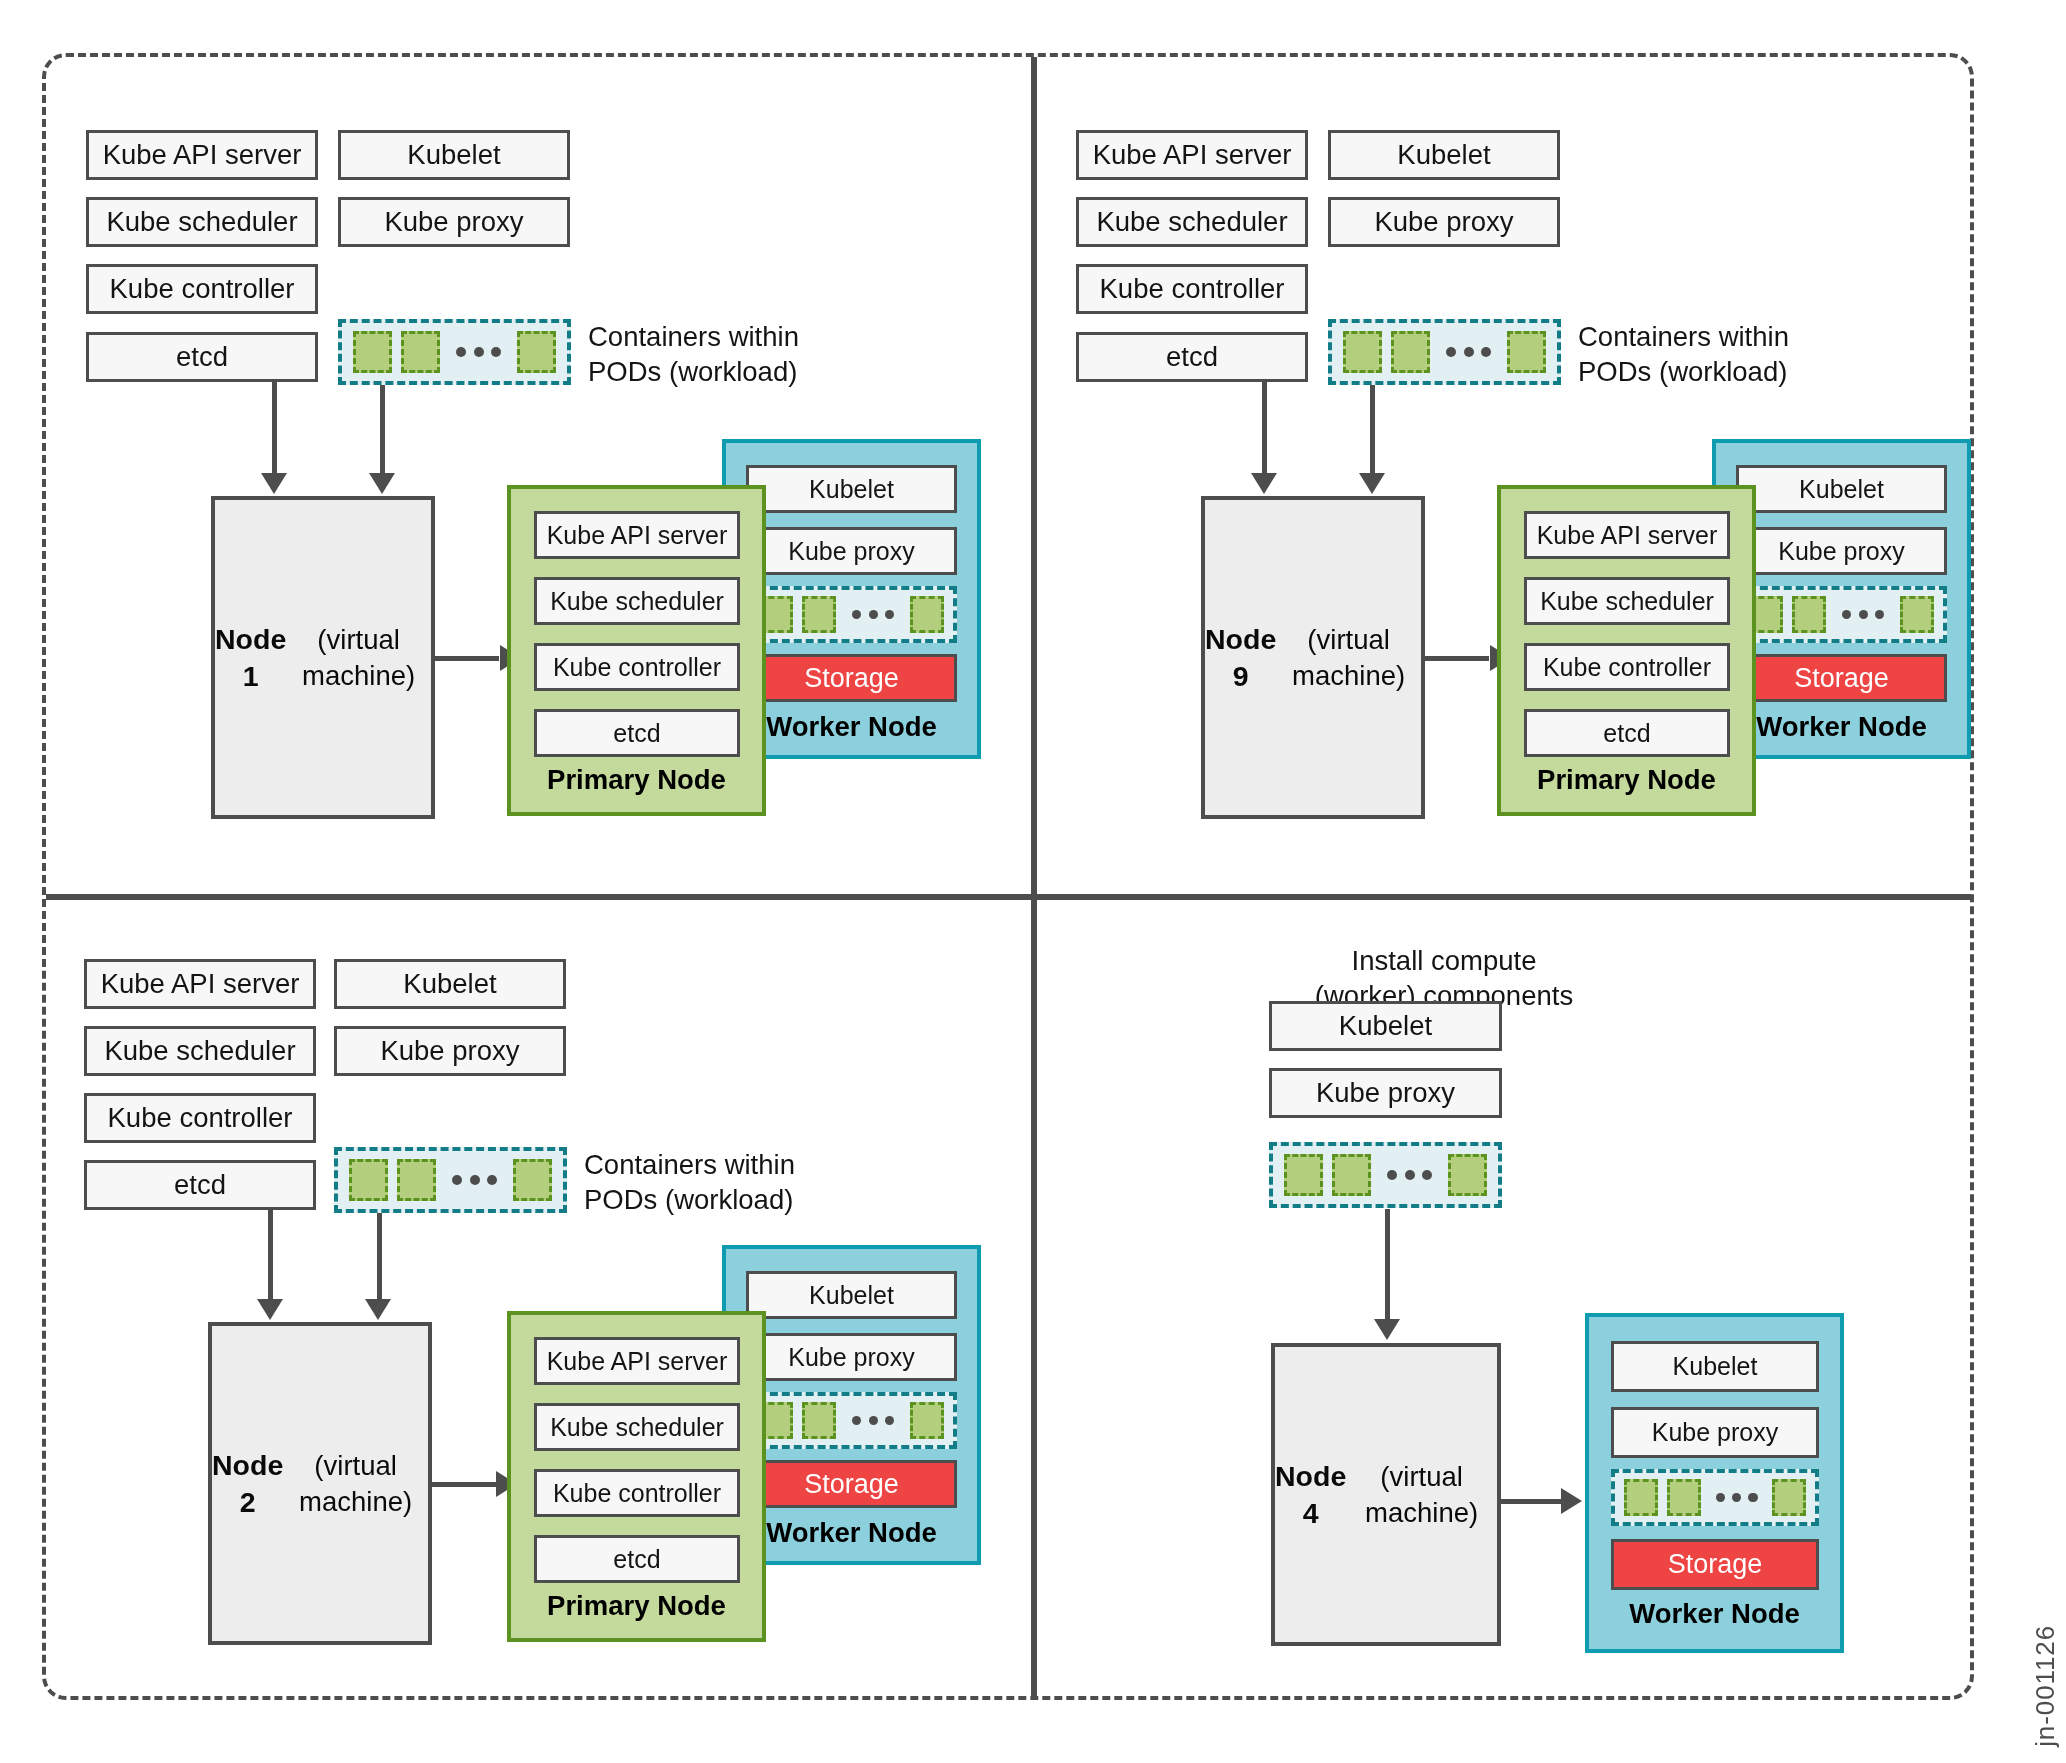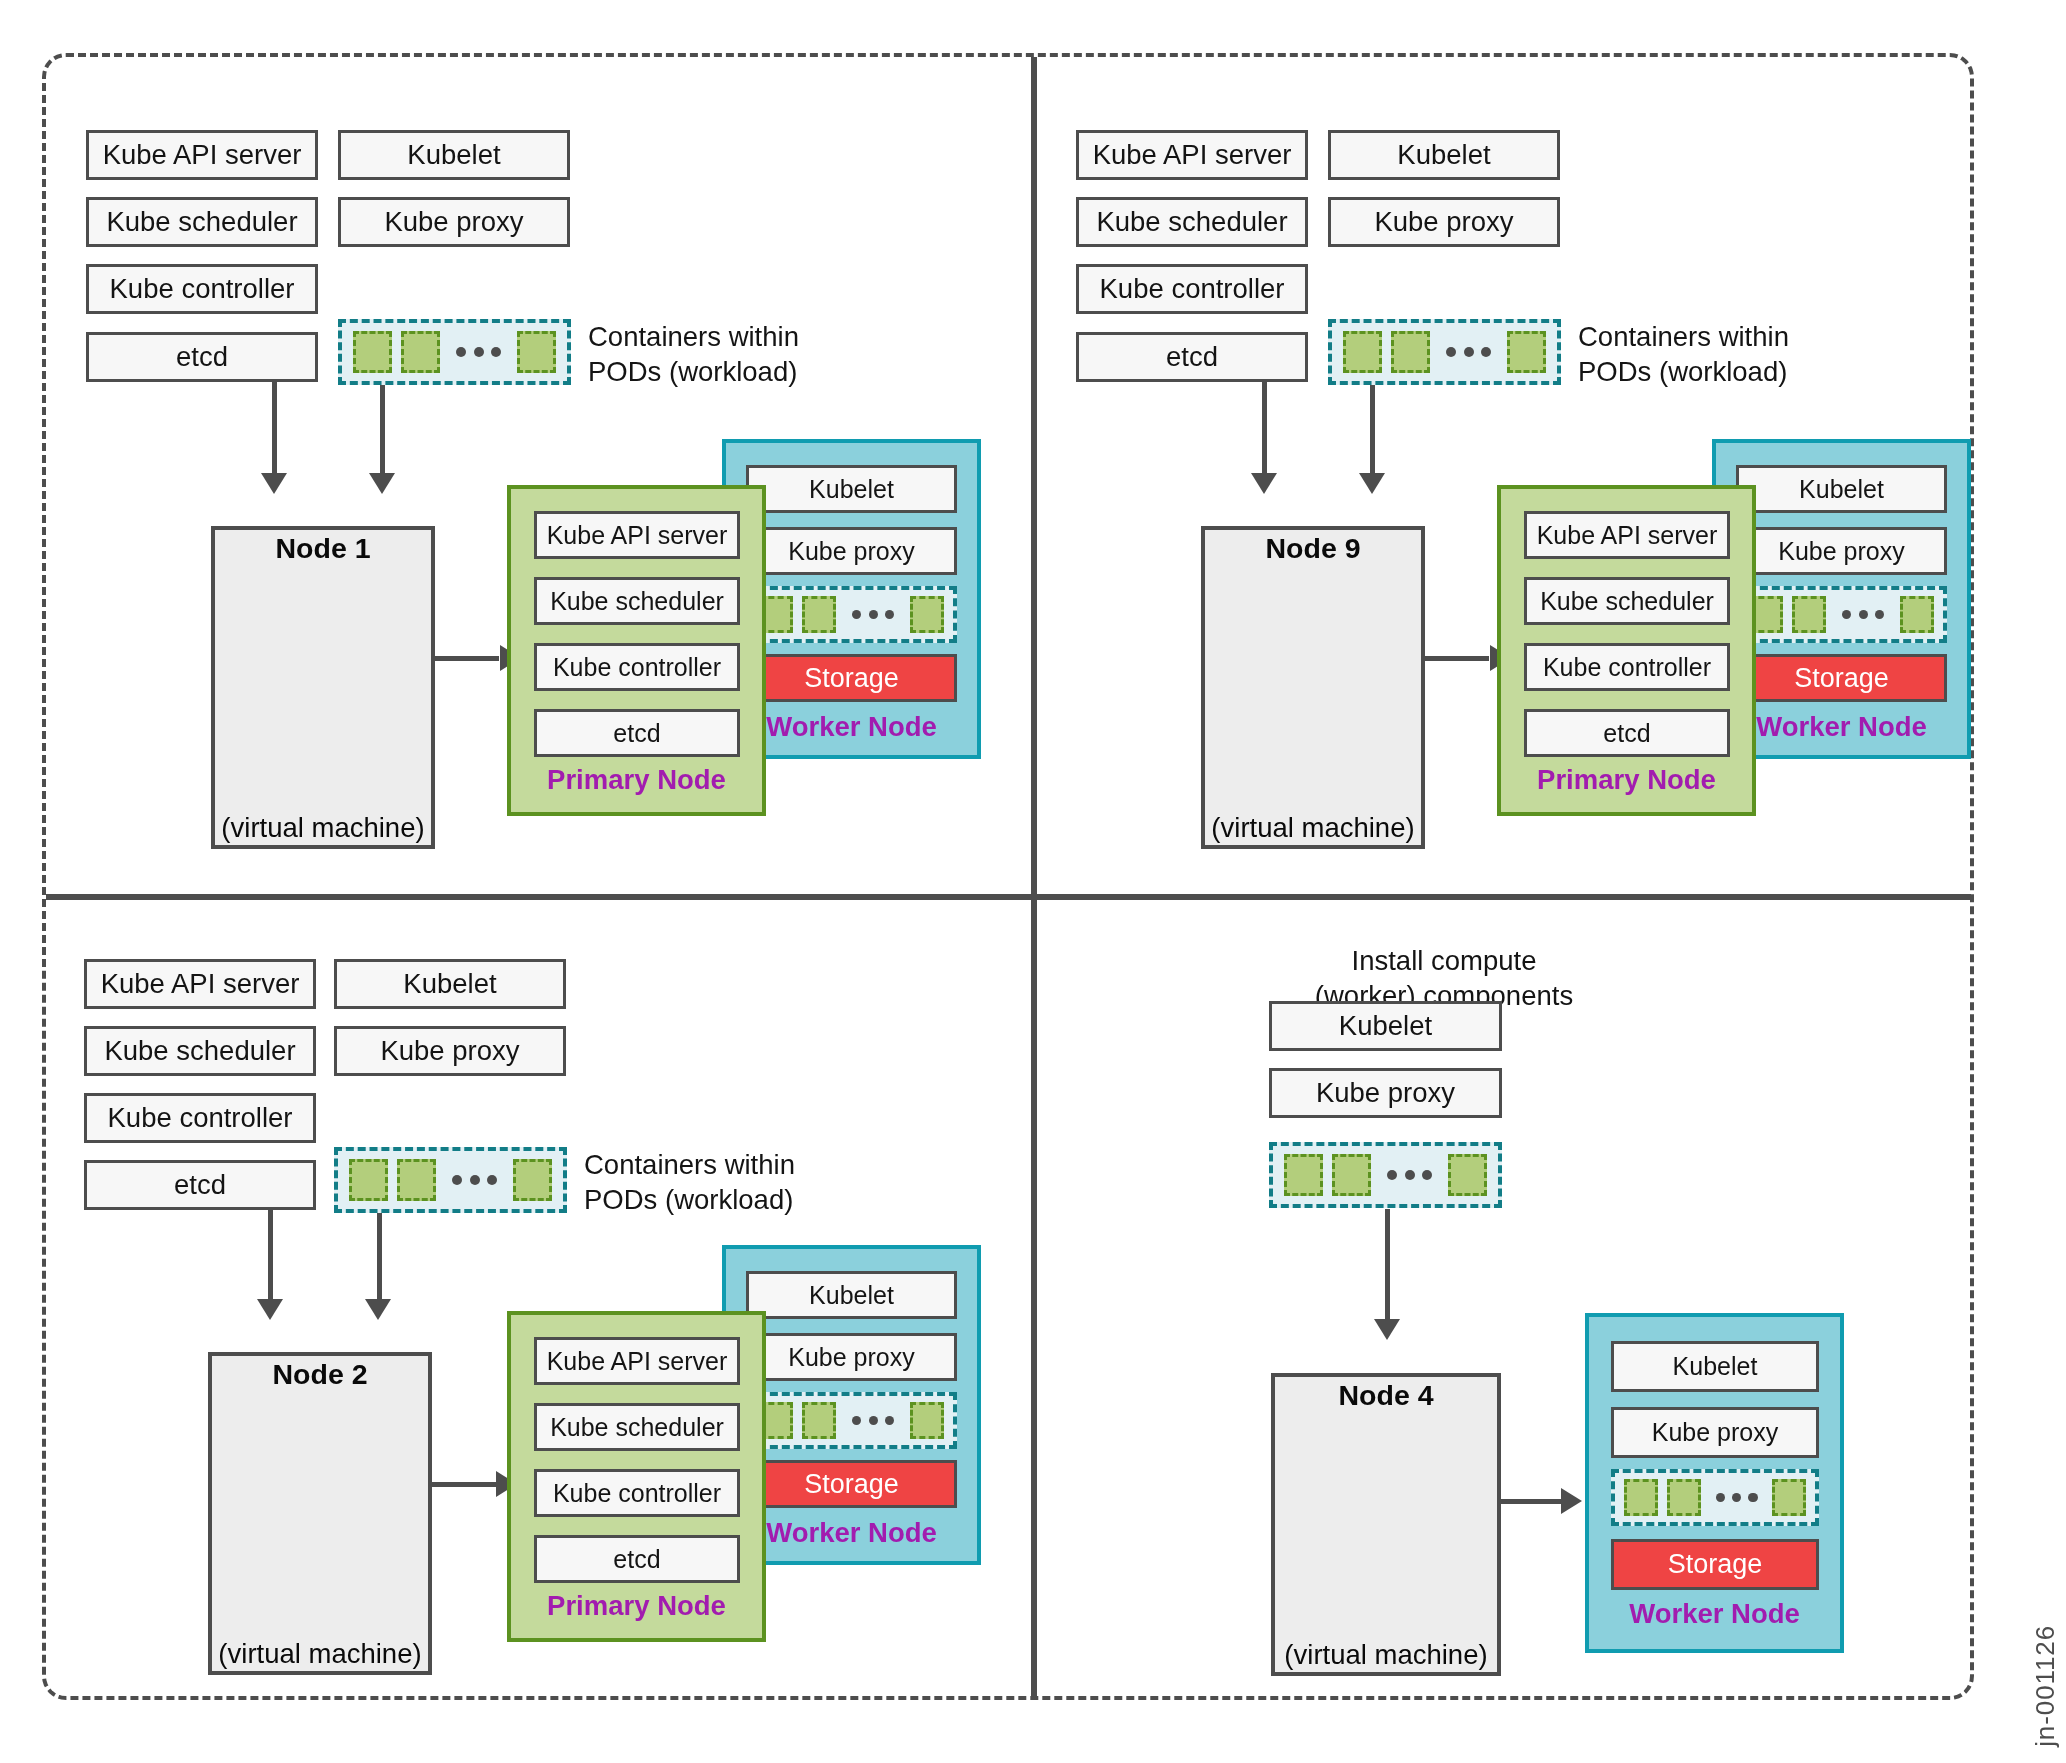--- a/index.html
+++ b/index.html
@@ -69,26 +69,25 @@
     border-width: 3.7px;
   }
 
   
   .vm-box {
     position: absolute;
     box-sizing: border-box;
     background: #ededed;
     border: 4.6px solid #4d4d4d;
     display: flex;
-    flex-direction: column;
+    flex-direction: row;
     align-items: center;
     justify-content: space-between;
     text-align: center;
     line-height: 1.28;
-    margin-top: 30px;
   }
   .vm-title {
     font-size: 28.5px;
     font-weight: bold;
     color: #0a0a0a;
   }
   .vm-sub {
     font-size: 27.5px;
     color: #0a0a0a;
   }
@@ -141,21 +140,21 @@
     background: #c4da9c;
     border: 4.6px solid #5c9220;
   }
   .node-label {
     position: absolute;
     left: 0;
     width: 100%;
     text-align: center;
     font-size: 27.5px;
     font-weight: bold;
-    color: #a21caf;
+    color: #000000;
   }
 
   
   .worker-node {
     position: absolute;
     box-sizing: border-box;
     background: #8bd0dc;
     border: 4.6px solid #109cb0;
   }
 

